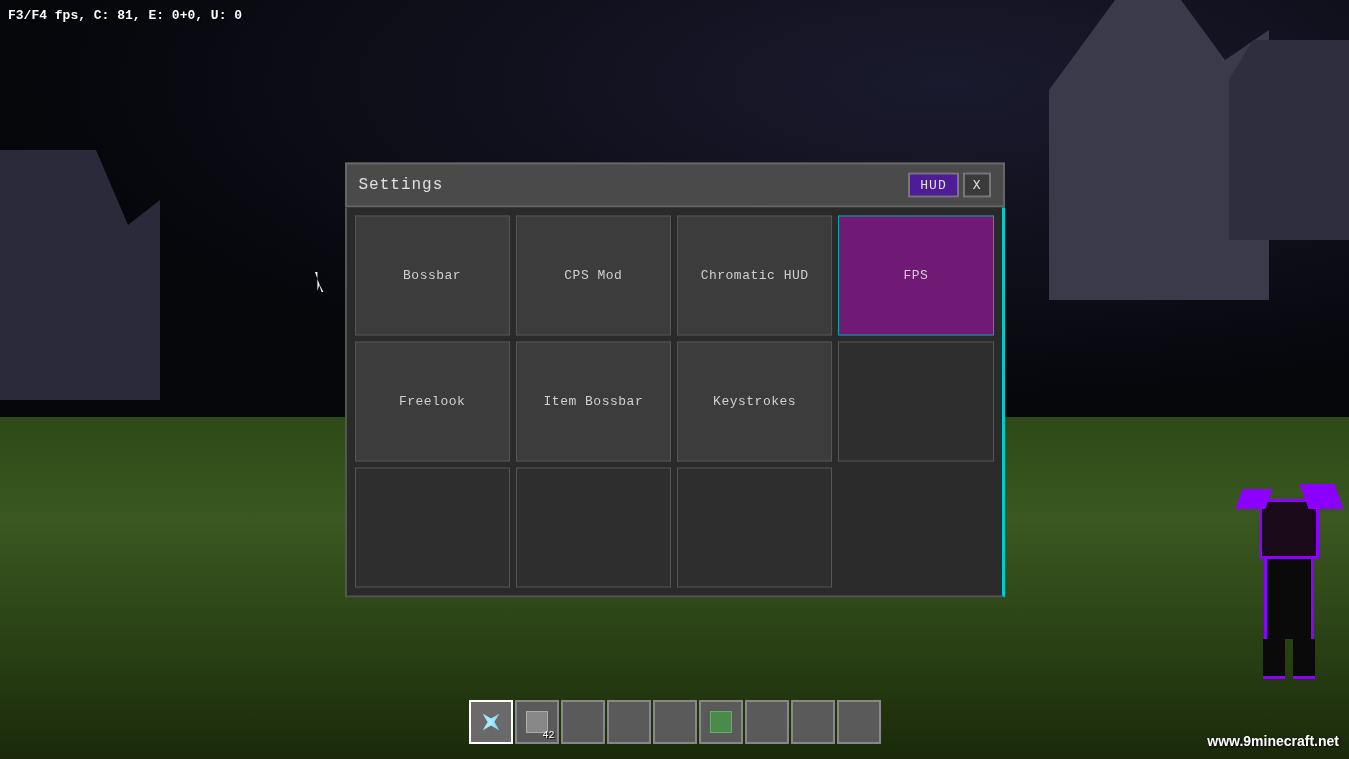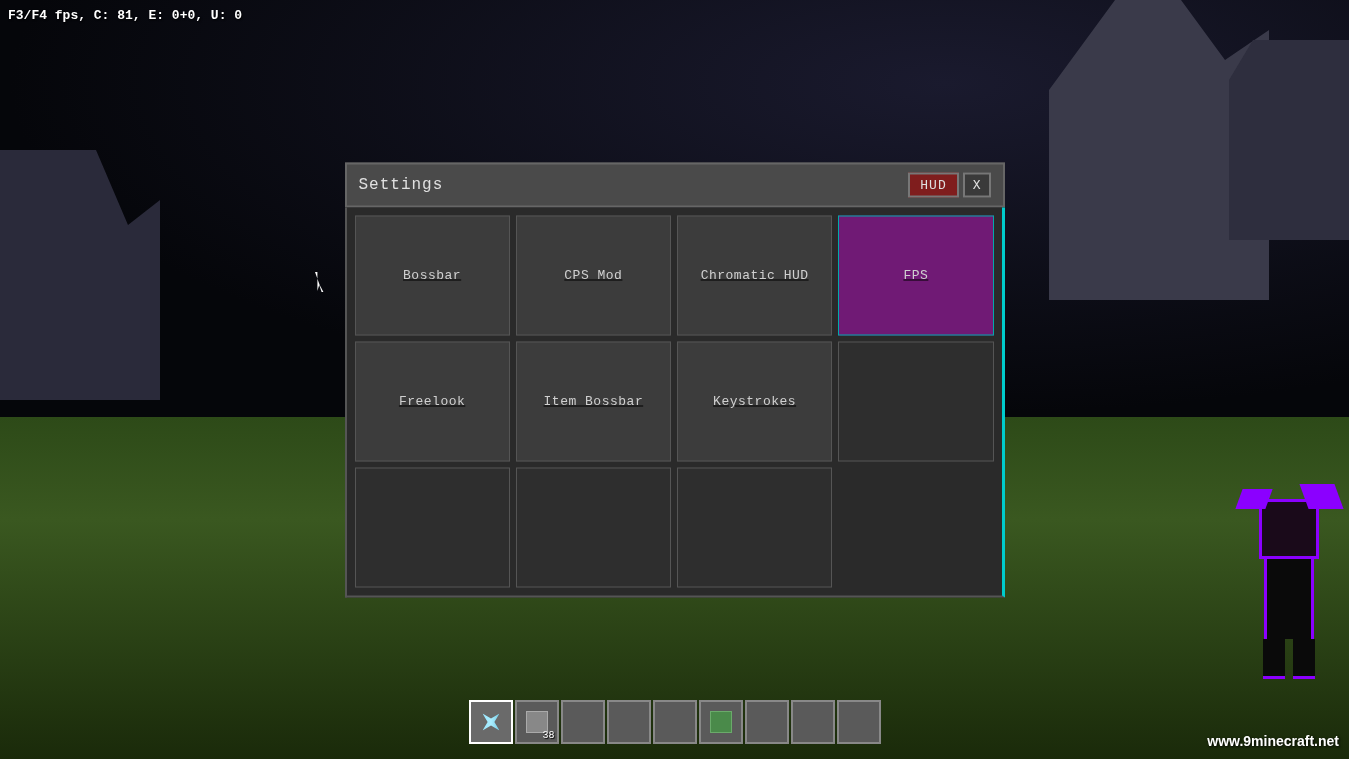--- a/index.html
+++ b/index.html
@@ -121,21 +121,21 @@
       font-size: 16px;
       letter-spacing: 1px;
     }
 
     .modal-titlebar-buttons {
       display: flex;
       gap: 4px;
     }
 
     .hud-button {
-      background: #7f1d1d;
+      background: #4c1d95;
       border: 2px solid #777;
       color: #e0e0e0;
       font-family: 'Courier New', monospace;
       font-size: 13px;
       padding: 3px 10px;
       cursor: pointer;
       letter-spacing: 1px;
     }
 
     .close-button {
@@ -167,21 +167,20 @@
     .grid-cell {
       background: #3c3c3c;
       border: 1px solid #555;
       height: 120px;
       display: flex;
       align-items: center;
       justify-content: center;
       cursor: pointer;
       transition: background 0.1s;
       position: relative;
-      text-decoration: underline;
     }
 
     .grid-cell.active {
       background: #701a75;
       border: 1px solid #00aaaa;
     }
 
     .grid-cell.empty {
       background: #2e2e2e;
       cursor: default;
@@ -405,21 +404,21 @@
     <div class="figure-foot"></div>
   </div>
 </div>
 
 <div class="hotbar">
   <div class="hotbar-slot active">
     <div class="item-sword"></div>
   </div>
   <div class="hotbar-slot">
     <div class="item-block"></div>
-    <span class="item-count">38</span>
+    <span class="item-count">42</span>
   </div>
   <div class="hotbar-slot"></div>
   <div class="hotbar-slot"></div>
   <div class="hotbar-slot"></div>
   <div class="hotbar-slot">
     <div class="item-green"></div>
   </div>
   <div class="hotbar-slot"></div>
   <div class="hotbar-slot"></div>
   <div class="hotbar-slot"></div>

